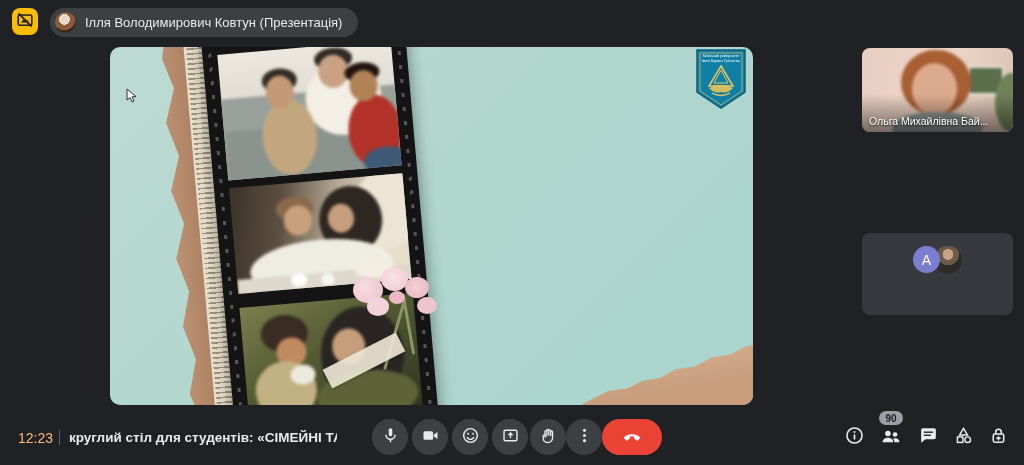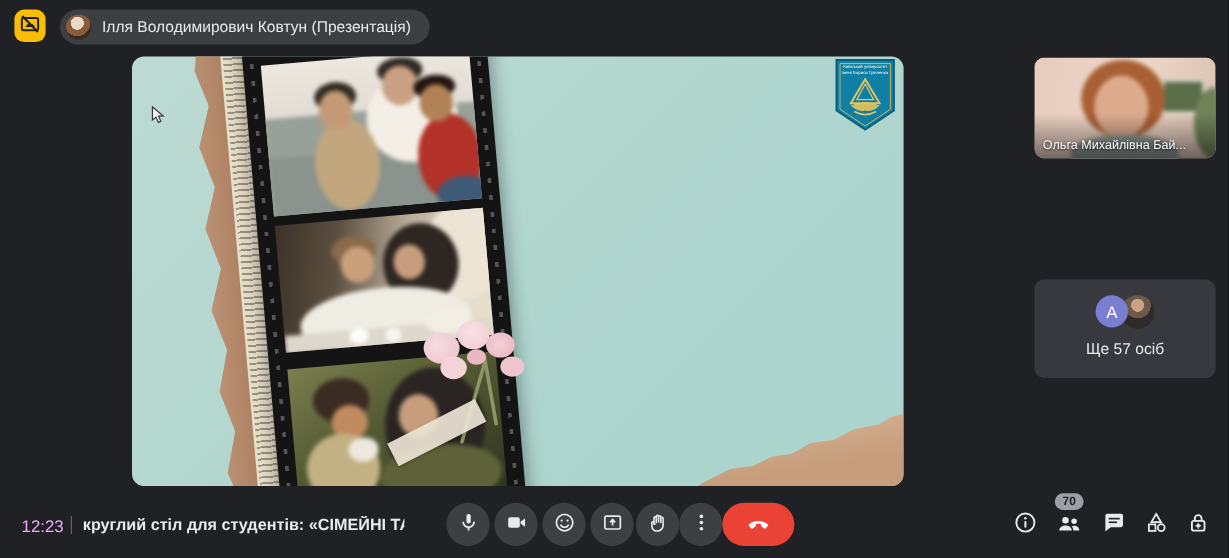--- a/index.html
+++ b/index.html
@@ -66,21 +66,21 @@
   .audio-ind { position:absolute; top:6px; right:6px; width:17px; height:17px; border-radius:50%;
     background:#1a73e8; display:flex; align-items:center; justify-content:center; }
   .avatars-row { position:absolute; top:13px; left:0; right:0; display:flex; justify-content:center; }
   .avatar-a { width:27px; height:27px; border-radius:50%; background:#7a7ed1; color:#fff;
     display:flex; align-items:center; justify-content:center; font-size:14px; z-index:2; }
   .avatar-photo { width:28px; height:28px; border-radius:50%; margin-left:-6px; z-index:1;
     background:radial-gradient(circle at 50% 30%, #c9a183 0 22%, #6b5a4a 23% 45%, #2e2a28 46%); }
   .more-label { position:absolute; left:0; right:0; top:50px; text-align:center; font-size:13px; color:#e8eaed; }
 
   
-  .time { left:18px; top:430px; font-size:14px; color:#f0abfc; }
+  .time { left:18px; top:430px; font-size:14px; color:#fdba74; }
   .bb-divider { left:59px; top:430px; width:1px; height:15px; background:#5f6368; }
   .meeting-title { left:69px; top:430px; font-size:13.5px; font-weight:bold; color:#e8eaed;
     max-width:268px; white-space:nowrap; overflow:hidden; }
   .ctl { position:absolute; top:419px; width:36px; height:36px; border-radius:50%; border:none;
     background:#3c4043; display:flex; align-items:center; justify-content:center; cursor:pointer; }
   .endcall { left:602px; top:419px; width:60px; height:36px; border-radius:18px; border:none;
     background:#ea4335; display:flex; align-items:center; justify-content:center; cursor:pointer; }
   .ricon { position:absolute; top:426px; width:22px; height:22px; background:none; border:none;
     display:flex; align-items:center; justify-content:center; cursor:pointer; }
   .badge { left:879px; top:411px; width:24px; height:14px; border-radius:7px; background:#9aa0a6;
@@ -202,21 +202,20 @@
     <div class="tile-shade"></div>
     <span class="tile-name">Ольга Михайлівна Бай...</span>
   </div>
 
 
   <div class="abs tile" id="tile3">
     <div class="avatars-row">
       <span class="avatar-a">A</span>
       <span class="avatar-photo"></span>
     </div>
-    <div class="more-label">Ще 57 осіб</div>
   </div>
 
   <span class="abs time">12:23</span>
   <span class="abs bb-divider"></span>
   <span class="abs meeting-title">круглий стіл для студентів: «СІМЕЙНІ ТА ШЛ...</span>
 
   <button class="ctl" style="left:372px;">
     <span>
       <svg width="19" height="19" viewBox="0 0 20 20">
         <rect x="8.1" y="2.4" width="3.8" height="8.4" rx="1.9" fill="#e8eaed"></rect>
@@ -268,21 +267,21 @@
     </span>
   </button>
   <button class="abs endcall">
     <span>
       <svg width="22" height="22" viewBox="0 0 20 20">
         <path d="M10,8.4c-3,0-5.7,1.1-7.6,3l1.9,2.4c0.3,0.4,0.9,0.5,1.3,0.2l2.1,-1.5c0.3,-0.2,0.4,-0.5,0.4,-0.8v-1.1c1.2,-0.3,2.6,-0.3,3.8,0v1.1c0,0.3,0.1,0.6,0.4,0.8l2.1,1.5c0.4,0.3,1,0.2,1.3,-0.2l1.9,-2.4C15.7,9.5,13,8.4,10,8.4z" fill="#ffffff"></path>
       </svg>
     </span>
   </button>
 
-  <div class="abs badge">70</div>
+  <div class="abs badge">90</div>
   <button class="ricon" style="left:843px;">
     <span>
       <svg width="21" height="21" viewBox="0 0 20 20">
         <circle cx="10" cy="10" r="7.2" fill="none" stroke="#e8eaed" stroke-width="1.5"></circle>
         <circle cx="10" cy="6.6" r="1" fill="#e8eaed"></circle>
         <rect x="9.2" y="8.8" width="1.6" height="5.2" rx="0.8" fill="#e8eaed"></rect>
       </svg>
     </span>
   </button>
   <button class="ricon" style="left:880px;">

